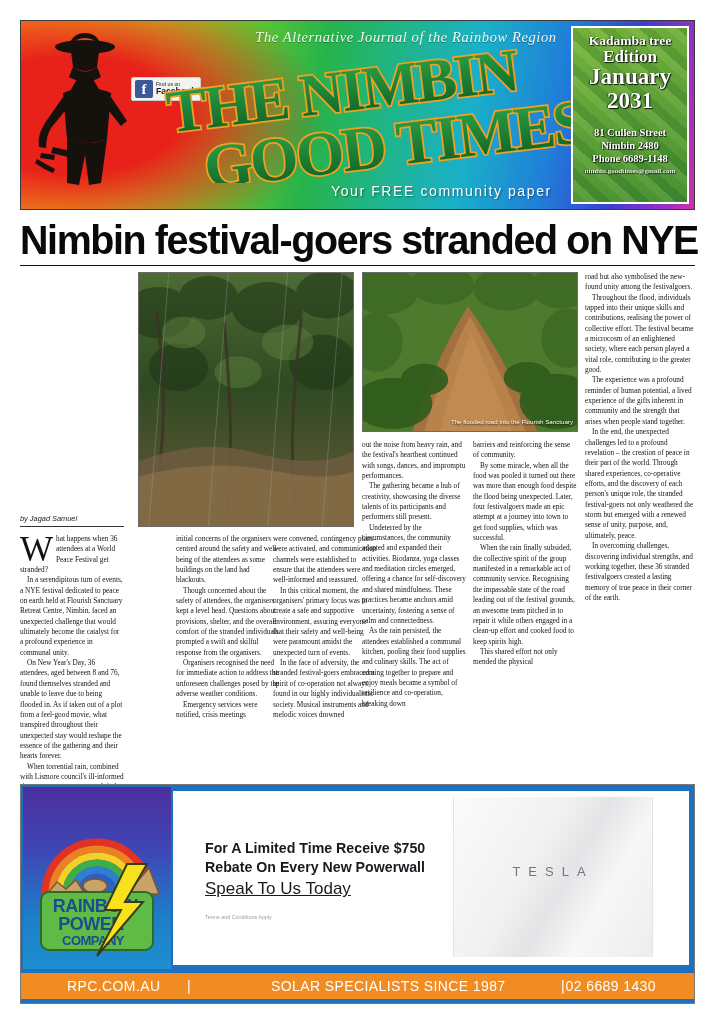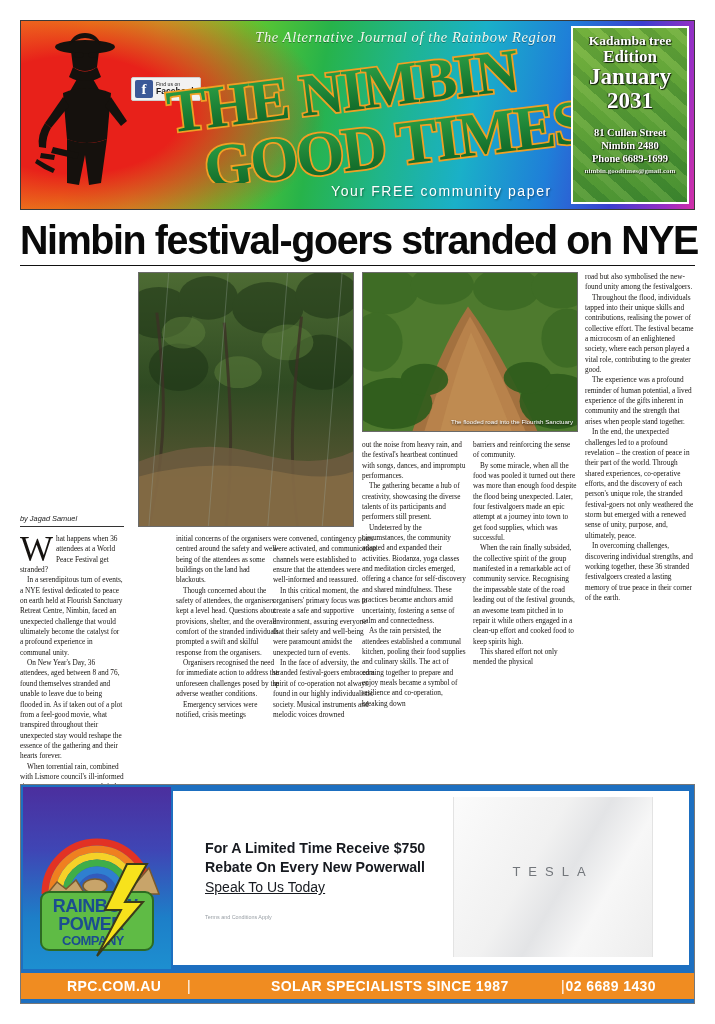--- a/index.html
+++ b/index.html
@@ -196,21 +196,21 @@
     overflow:hidden;
   }
   .wa-text { position:absolute; left: 32px; top: 48px; }
   .wa-l1, .wa-l2 {
     font-family:"Liberation Sans", sans-serif;
     font-weight:700; font-size: 14.2px; color:#171a20; line-height: 1.35;
     white-space:nowrap;
   }
   .wa-cta {
     font-family:"Liberation Sans", sans-serif;
-    font-size: 14px; color:#171a20;
+    font-size: 17px; color:#171a20;
     text-decoration: underline; display:inline-block; margin-top: 2px;
   }
   .wa-tc {
     position:absolute; left: 32px; top: 123px;
     font-family:"Liberation Sans", sans-serif;
     font-size: 5.4px; color:#9aa0a6;
   }
   .powerwall {
     position:absolute; right: 36px; top: 6px;
     width: 200px; height: 160px;
@@ -227,21 +227,21 @@
 
   .ad-footer {
     position:absolute; left: 0; bottom: 0; width: 100%; height: 34px;
     background: #f08c21;
     border-top: 4px solid #1d6fc0;
     border-bottom: 4px solid #1d6fc0;
     display:flex; align-items:center;
   }
   .af-item {
     font-family:"Liberation Sans", sans-serif;
-    font-weight:700; font-size: 14px; color:#ffffff;
+    font-weight:400; font-size: 14px; color:#ffffff;
     letter-spacing: .4px; white-space:nowrap;
   }
   .af-1 { position:absolute; left: 46px; }
   .af-s1 { position:absolute; left: 166px; color:#ffffff; font-weight:400; }
   .af-2 { position:absolute; left: 250px; }
   .af-s2 { position:absolute; left: 540px; color:#ffffff; font-weight:400; }
   .af-3 { position:absolute; right: 38px; }
 </style>
 </head>
 <body>
@@ -299,21 +299,21 @@
 
     <div class="mh-free">Your FREE community paper</div>
 
     <div class="edition">
       <div class="ed-line ed-1">Kadamba tree</div>
       <div class="ed-line ed-2">Edition</div>
       <div class="ed-line ed-3">January</div>
       <div class="ed-line ed-4">2031</div>
       <div class="ed-line ed-addr">81 Cullen Street</div>
       <div class="ed-line ed-addr">Nimbin 2480</div>
-      <div class="ed-line ed-addr">Phone 6689-1699</div>
+      <div class="ed-line ed-addr">Phone 6689-1148</div>
       <div class="ed-line ed-mail">nimbin.goodtimes@gmail.com</div>
     </div>
   </div>
 
   <div class="headline">Nimbin festival-goers stranded on NYE</div>
   <div class="hl-rule"></div>
 
   <div class="article">
 
     <div class="photo photo-a">

